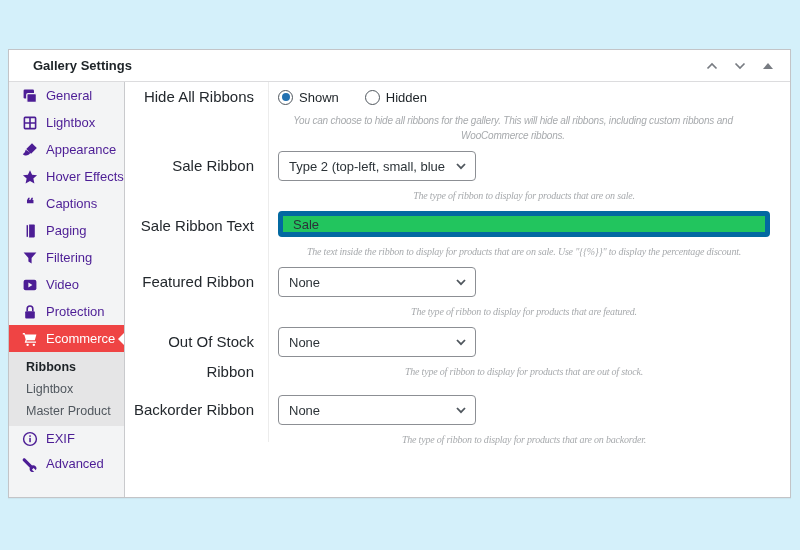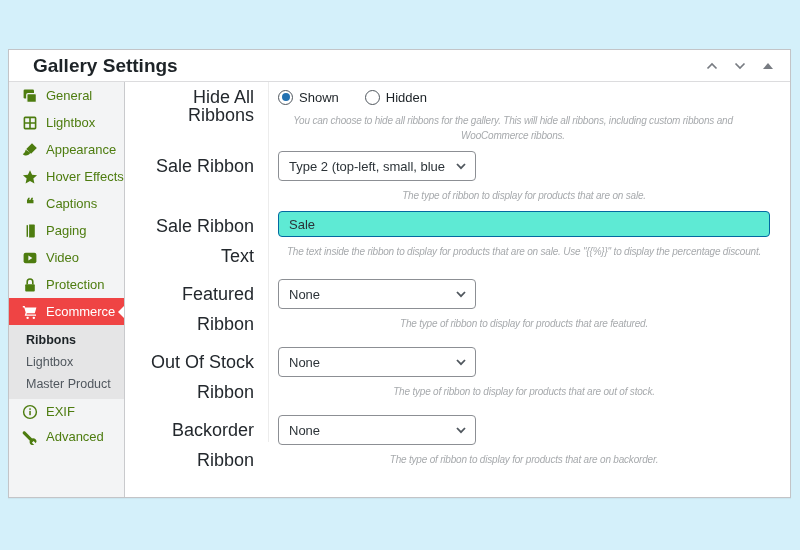--- a/index.html
+++ b/index.html
@@ -14,33 +14,33 @@
     position:absolute; left:8px; top:49px; width:783px; height:449px;
     background:#fff; border:1px solid #c3c4c7;
     box-shadow:0 1px 1px rgba(0,0,0,.04);
     display:flex; flex-direction:column;
   }
   
   .panel-header {
     height:32px; flex:0 0 32px; display:flex; align-items:center;
     padding:0 14px 0 24px; border-bottom:1px solid #dcdcde; background:#fff;
   }
-  .panel-title { font-size:19px; font-weight:bold; color:#1d2327; }
+  .panel-title { font-size:13px; font-weight:bold; color:#1d2327; }
   .header-controls { margin-left:auto; display:flex; align-items:center; gap:12px; }
   .hc-btn { display:flex; align-items:center; justify-content:center; width:16px; height:16px; color:#787c82; cursor:pointer; }
   .caret-up { width:0; height:0; border-left:5px solid transparent; border-right:5px solid transparent; border-bottom:6px solid #787c82; }
   
   .panel-body { flex:1; display:flex; min-height:0; }
   .sidebar {
     flex:0 0 116px; width:116px; background:#f3f4f5; border-right:1px solid #c9cacd;
     display:flex; flex-direction:column; overflow:hidden;
   }
   .nav-item {
     height:27px; display:flex; align-items:center; padding:0 6px 0 12px;
-    color:#4d7c0f; font-size:13px; cursor:pointer; position:relative; flex:0 0 27px;
+    color:#4c1d95; font-size:13px; cursor:pointer; position:relative; flex:0 0 27px;
   }
   .nav-item .nav-icon { width:17px; height:17px; display:flex; align-items:center; justify-content:center; flex:0 0 17px; }
   .nav-item .nav-label { margin-left:8px; white-space:nowrap; }
   .nav-item.active { background:#ef4444; color:#fff; }
   .nav-item.active::after {
     content:""; position:absolute; right:0; top:50%; margin-top:-6px;
     border-top:6px solid transparent; border-bottom:6px solid transparent; border-right:6px solid #ffffff;
   }
   .quote-glyph { font-size:15px; font-weight:bold; line-height:10px; letter-spacing:-1px; }
   .submenu { background:#e5e5e6; padding:4px 0 4px 0; }
@@ -51,30 +51,30 @@
   .submenu-item.active { color:#1d2327; font-weight:bold; }
   .footer-item { height:25px; flex:0 0 25px; }
   
   .content { flex:1; position:relative; background:#fff; padding-top:6px; overflow:hidden; }
   .content::before {
     content:""; position:absolute; left:143px; top:0; width:1px; height:360px; background:#ececec;
   }
   .row { display:flex; margin-bottom:8px; }
   .row-label {
     flex:0 0 143px; width:143px; text-align:right; padding-right:14px;
-    font-size:18px; color:#23282d;
+    font-size:15px; color:#23282d;
   }
   .row-field { flex:1; padding-left:10px; padding-right:20px; min-width:0; }
   .lh-radio  { line-height:18px; }
   .lh-ctrl   { line-height:30px; }
   .desc {
     margin-top:7px; font-style:italic; font-size:10px; letter-spacing:-0.2px;
     color:#a7aaad; line-height:15px;text-align:center;
   }
-  .desc.oneline { white-space:nowrap; }
+  .desc.oneline { white-space:nowrap;font-family:Liberation Serif, serif; }
   .desc.wrap { max-width:470px; }
   
   .radio-group { display:flex; align-items:center; gap:26px; height:18px; }
   .radio-opt { display:flex; align-items:center; gap:6px; font-size:13px; color:#1d2327; cursor:pointer; }
   input[type="radio"] {
     appearance:none; -webkit-appearance:none; width:15px; height:15px;
     border:1px solid #50575e; border-radius:50%; background:#fff; margin:0; cursor:pointer;
     display:inline-grid; place-content:center;
   }
   input[type="radio"]:checked::before {
@@ -84,22 +84,22 @@
   .select-wrap { position:relative; display:inline-block; width:198px; }
   select {
     appearance:none; -webkit-appearance:none; width:100%; height:30px;
     border:1px solid #8c8f94; border-radius:4px; background:#fff;
     font-family:"Liberation Sans", sans-serif; font-size:13px; color:#2c3338;
     padding:0 30px 0 10px; cursor:pointer;
   }
   .select-chevron { position:absolute; right:9px; top:9px; pointer-events:none; color:#50575e; }
   
   input[type="text"] {
-    width:100%; height:26px; border:1px solid #0369a1; border-radius:4px;
-    font-family:"Liberation Sans", sans-serif; font-size:13px; color:#2c3338; padding:0 10px; background:#5eead4;
+    width:100%; height:26px; border:5px solid #0369a1; border-radius:4px;
+    font-family:"Liberation Sans", sans-serif; font-size:13px; color:#2c3338; padding:0 10px; background:#22c55e;
   }
 </style>
 </head>
 <body>
 
 <div class="panel">
 
   <div class="panel-header">
     <span class="panel-title">Gallery Settings</span>
     <span class="header-controls">
@@ -170,20 +170,28 @@
       <div class="nav-item">
         <span class="nav-icon">
           <svg width="16" height="16" viewBox="0 0 20 20" fill="currentColor">
               <rect x="5" y="2" width="11" height="16" rx="1"></rect>
               <rect x="5" y="2" width="3.2" height="16" fill="currentColor" stroke="#f3f4f5" stroke-width="1.4"></rect>
             </svg>
         </span>
         <span class="nav-label">Paging</span>
       </div>
 
+      <div class="nav-item">
+        <span class="nav-icon">
+          <svg width="16" height="16" viewBox="0 0 20 20" fill="currentColor">
+              <polygon points="2,3 18,3 12,10 12,17 8,14.5 8,10"></polygon>
+            </svg>
+        </span>
+        <span class="nav-label">Filtering</span>
+      </div>
 
       <div class="nav-item">
         <span class="nav-icon">
           <svg width="16" height="16" viewBox="0 0 20 20" fill="currentColor">
               <rect x="2" y="3.5" width="16" height="13" rx="2.5"></rect>
               <polygon points="8,7 13,10 8,13" fill="#f3f4f5"></polygon>
             </svg>
         </span>
         <span class="nav-label">Video</span>
       </div>

